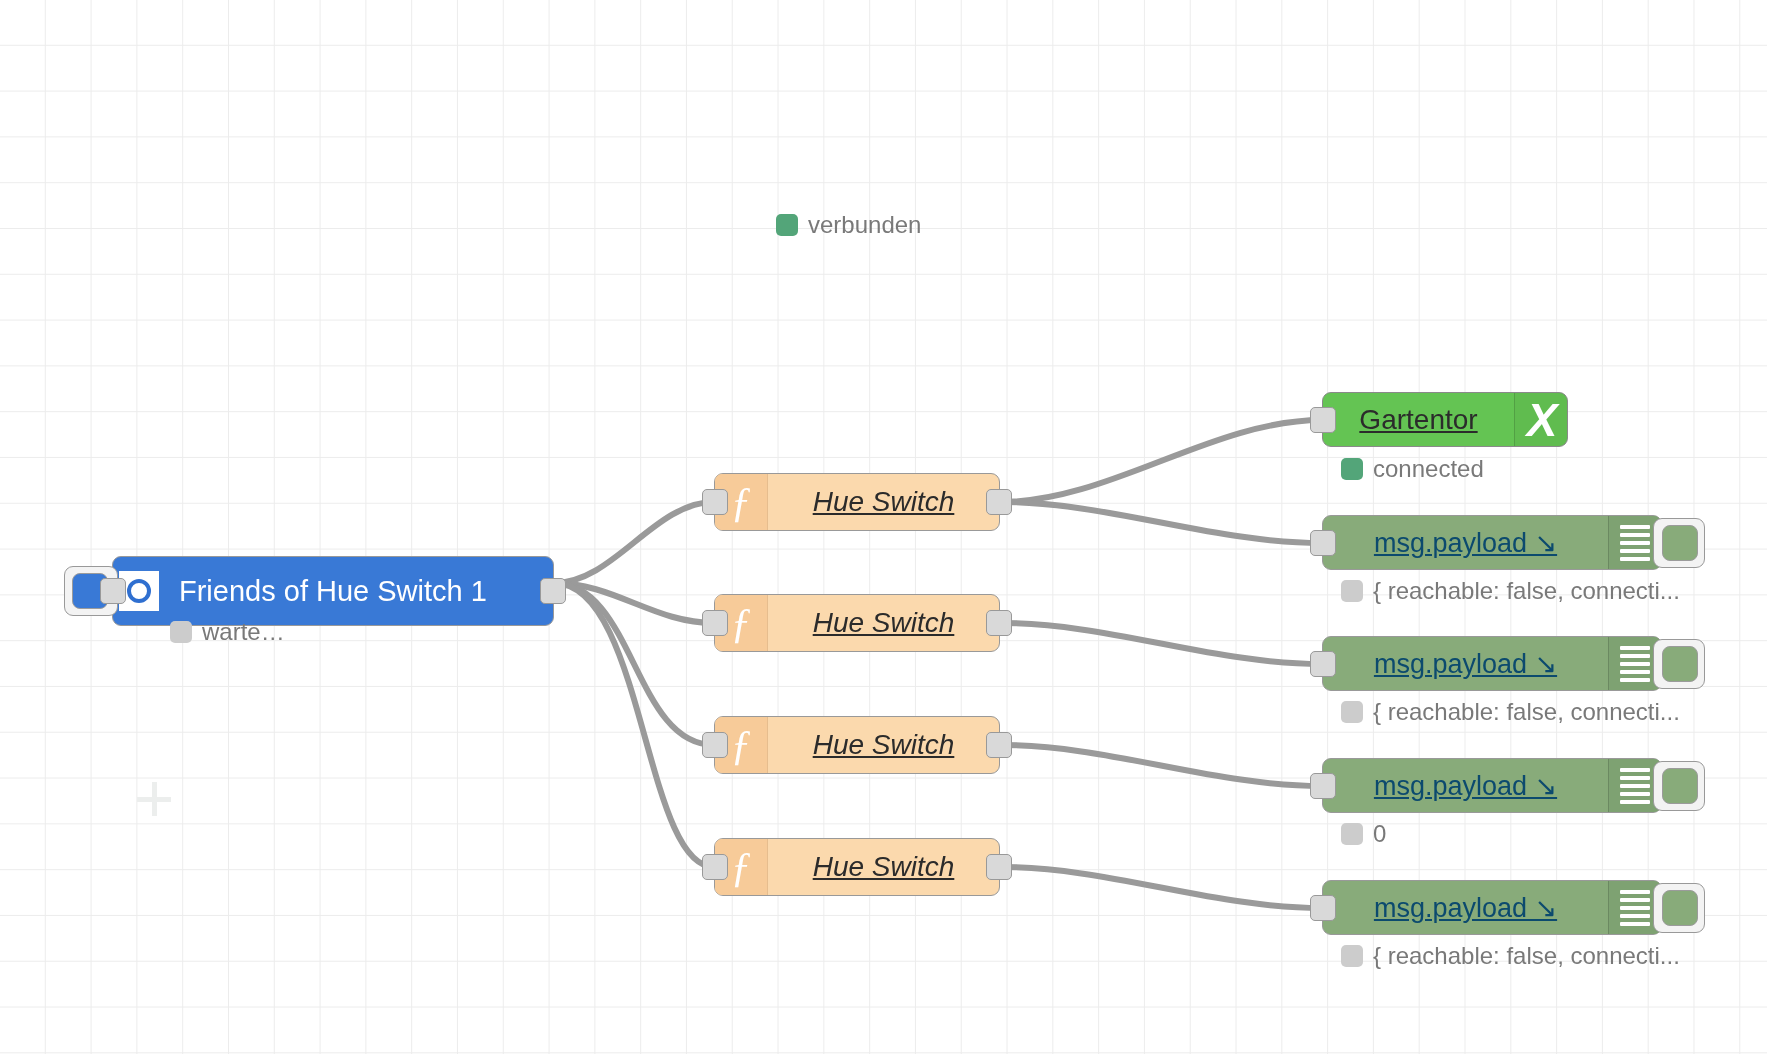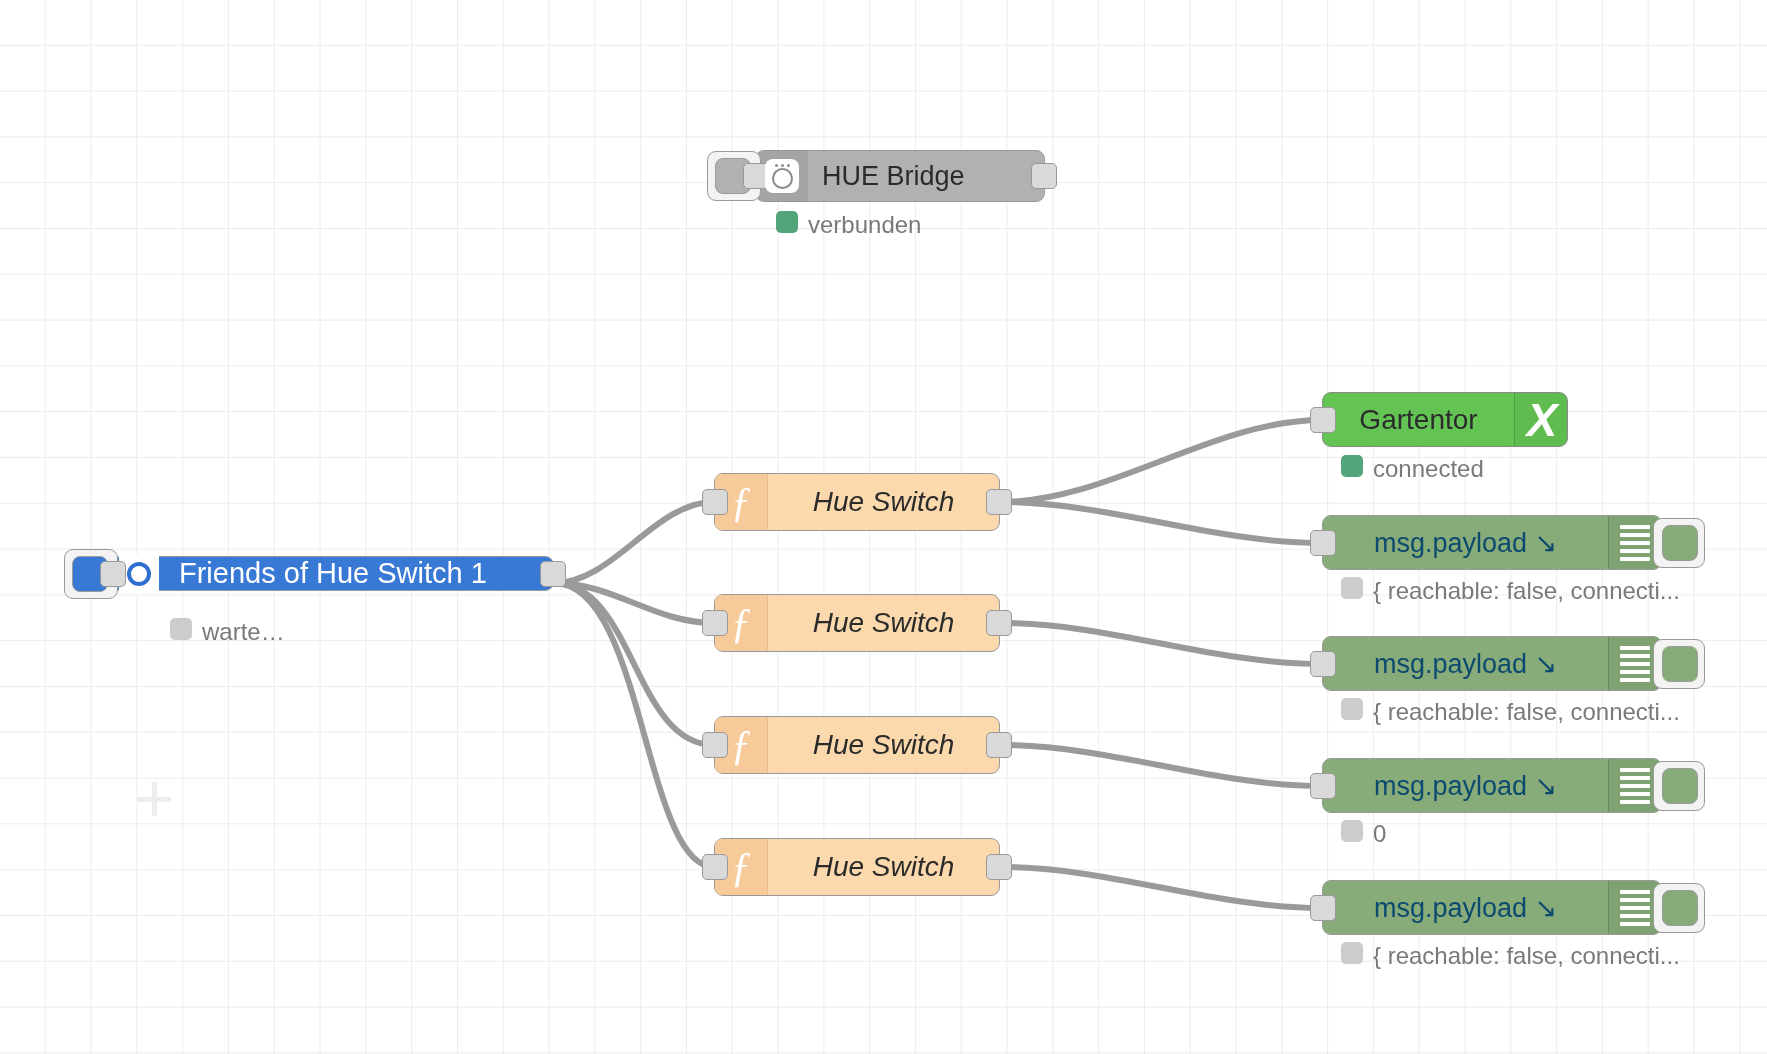--- a/index.html
+++ b/index.html
@@ -61,38 +61,39 @@
   }
   .node-label {
     flex: 1 1 auto;
     display: flex;
     align-items: center;
     padding: 0 14px;
     font-size: 27px;
     color: #2b2b2b;
     white-space: nowrap;
   }
-  .node-label.center { justify-content: center; }
+  .node-label.center { justify-content: center; text-decoration: underline; }
   
   .port {
     position: absolute;
     width: 24px;
     height: 24px;
     border: 1.5px solid #999999;
     border-radius: 5px;
     background: #d9d9d9;
     top: 50%;
     transform: translateY(-50%);
   }
   .port.in  { left: -13px; }
   .port.out { right: -13px; }
   
   .status {
     position: absolute;
     display: flex;
+    align-items: center;
     font-size: 24px;
     color: #797979;
     white-space: nowrap;
   }
   .status-dot {
     width: 22px;
     height: 22px;
     border-radius: 5px;
     margin-right: 10px;
     flex: 0 0 22px;
@@ -273,44 +274,26 @@
 
     <path class="wire" d="M 1000 502 C 1110 502, 1212 543, 1322 543"></path>
 
     <path class="wire" d="M 1000 623 C 1110 623, 1212 664, 1322 664"></path>
 
     <path class="wire" d="M 1000 745 C 1110 745, 1212 786, 1322 786"></path>
 
     <path class="wire" d="M 1000 867 C 1110 867, 1212 908, 1322 908"></path>
   </svg>
 
-  <div class="node bridge" style="left:755px; top:150px; width:290px; height:52px;">
-    <div class="node-button">
-      <span class="pad pad-grey"></span>
-    </div>
-    <span class="port in"></span>
-    <div class="node-icon">
-      <div class="bridge-glyph">
-        <div class="dots">
-            <i></i>
-            <i></i>
-            <i></i>
-          </div>
-        <div class="ring"></div>
-      </div>
-    </div>
-    <div class="node-label">HUE Bridge</div>
-    <span class="port out"></span>
-  </div>
   <div class="status" style="left:776px; top:211px;">
     <span class="status-dot dot-green"></span>
     <span>verbunden</span>
   </div>
 
-  <div class="node switchnode" style="left:112px; top:556px; width:442px; height:35px;">
+  <div class="node switchnode" style="left:112px; top:556px; width:442px; height:70px;">
     <div class="node-button">
       <span class="pad pad-blue"></span>
     </div>
     <span class="port in"></span>
     <div class="node-icon">
       <div class="switch-glyph">
           <div class="ring"></div>
         </div>
     </div>
     <div class="node-label">Friends of Hue Switch 1</div>

